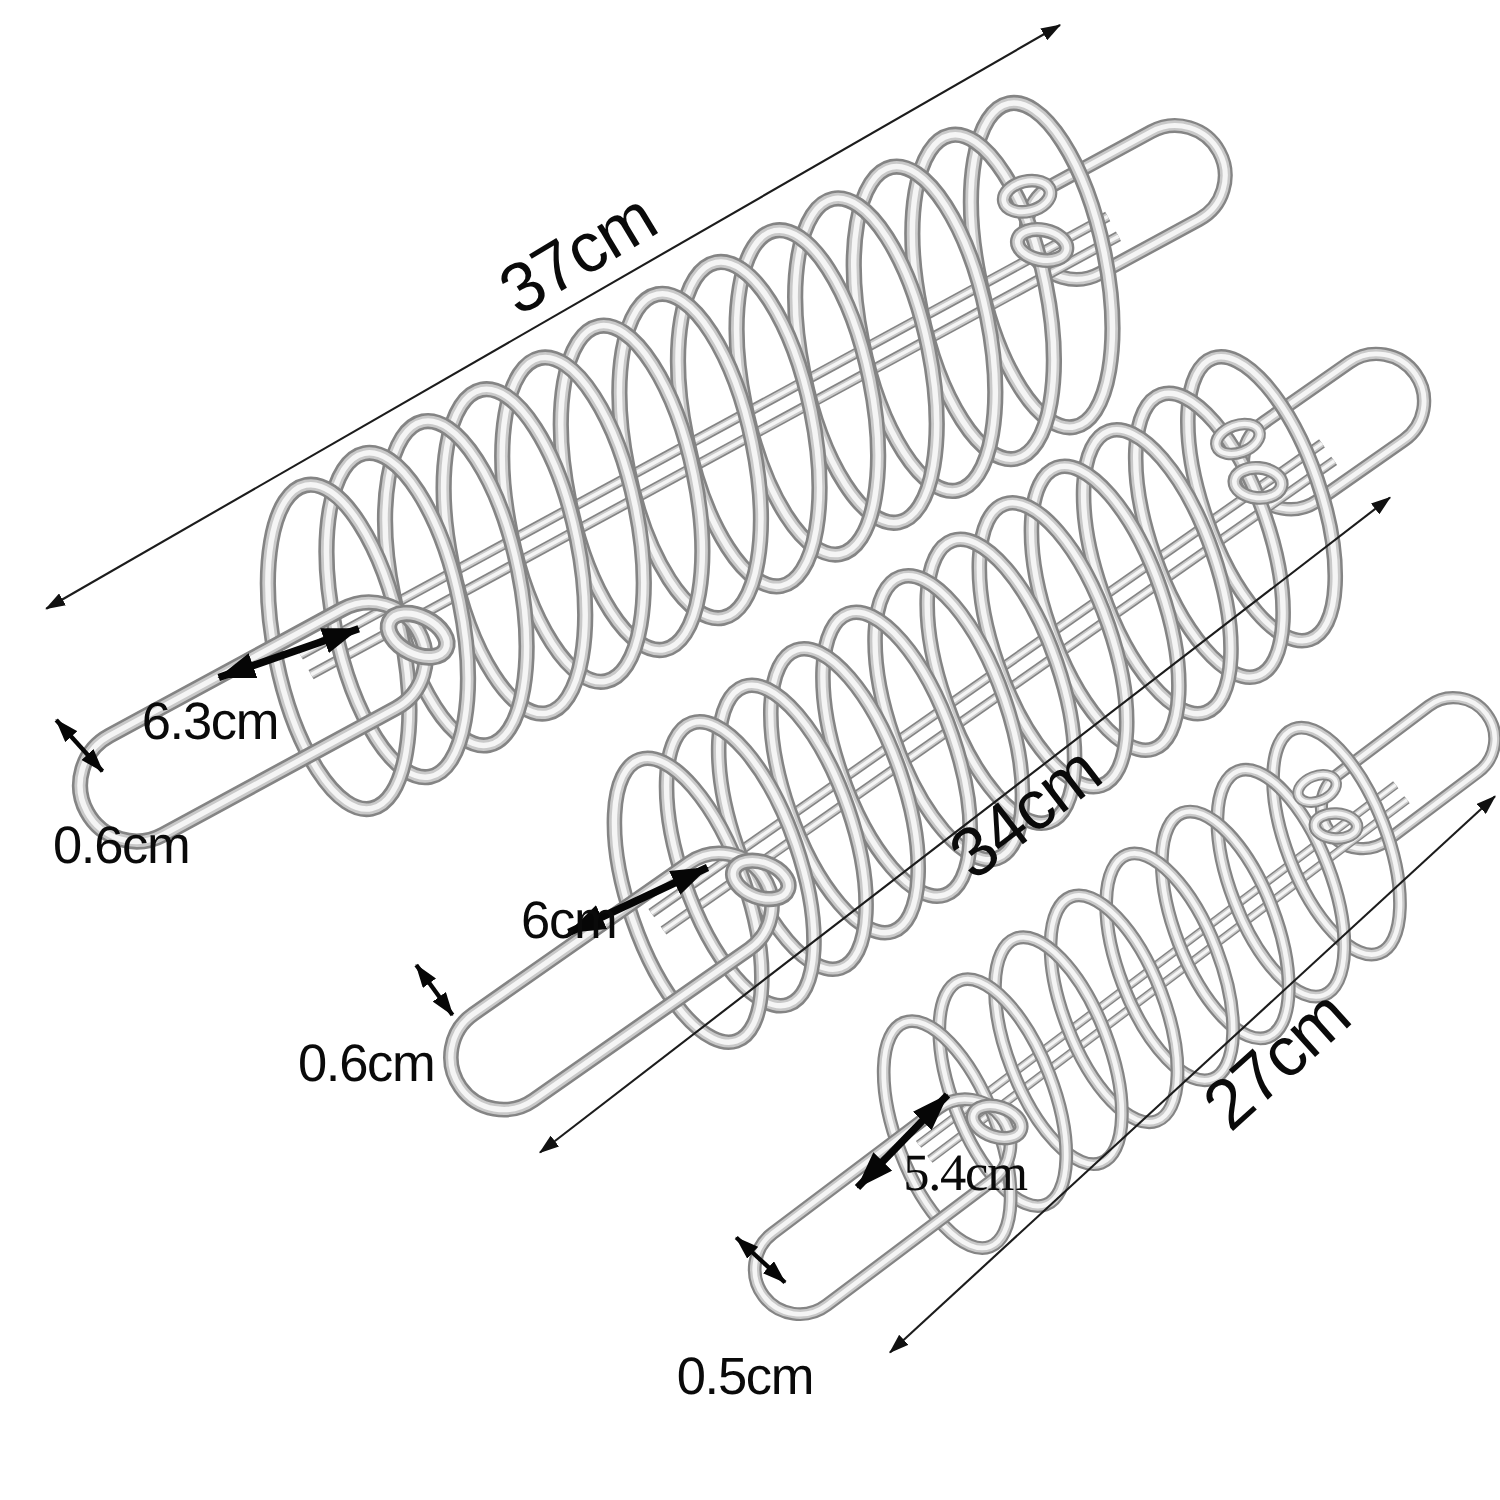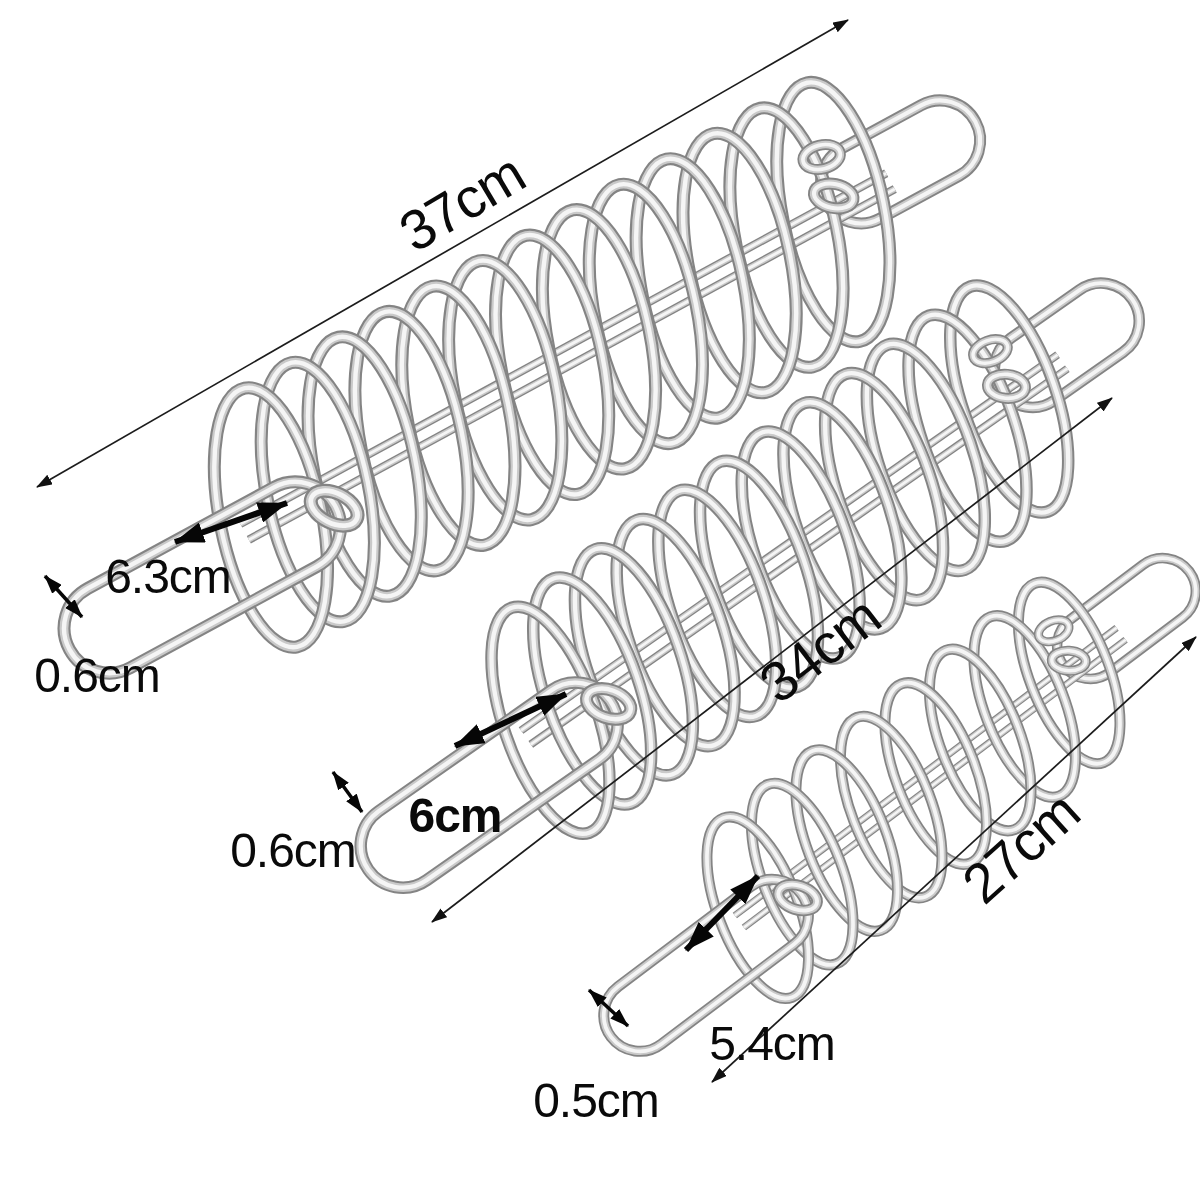--- a/index.html
+++ b/index.html
@@ -14,21 +14,21 @@
   svg.scene { position: absolute; left: 0; top: 0; }
   .label {
     position: absolute;
     transform: translate(-50%, -50%) rotate(var(--r, 0deg));
     color: #0a0a0a;
     white-space: nowrap;
     line-height: 1;
     letter-spacing: -1px;
   }
   .label.len { font-size: 56px; }
-  .label.dia, .label.wire { font-size: 48px; }
+  .label.dia, .label.wire { font-size: 42px; }
 </style>
 </head>
 <body>
 
 <div class="canvas">
 
   <svg class="scene" id="scene" width="1200" height="1200" viewBox="0 0 1200 1200">
     <defs>
       <marker id="mDim" viewBox="0 0 16 11" refX="15" refY="5.5" markerWidth="16" markerHeight="11" markerUnits="userSpaceOnUse" orient="auto-start-reverse">
         <path d="M0,0 L16,5.5 L0,11 Z" fill="#111"></path>
@@ -221,19 +221,19 @@
         <line x1="333" y1="772" x2="362" y2="812" stroke="#060606" stroke-width="3.5" stroke-linecap="butt" marker-start="url(#mMid)" marker-end="url(#mMid)"></line>
         <line x1="589" y1="990" x2="628" y2="1026" stroke="#060606" stroke-width="3.5" stroke-linecap="butt" marker-start="url(#mMid)" marker-end="url(#mMid)"></line>
       </g>
   </svg>
 
   <div class="label len" style="left:462px; top:203px; --r:-31deg;">37cm</div>
   <div class="label len" style="left:820px; top:650px; --r:-37.5deg;">34cm</div>
   <div class="label len" style="left:1021px; top:848px; --r:-42deg;">27cm</div>
 
   <div class="label dia" style="left:168px; top:577px;">6.3cm</div>
-  <div class="label dia" style="left:455px; top:816px;font-weight:bold;">6cm</div>
-  <div class="label dia" style="left:772px; top:1044px;">5.4cm</div>
+  <div class="label dia" style="left:455px; top:736px;">6cm</div>
+  <div class="label dia" style="left:772px; top:939px;font-family:Liberation Serif, serif;">5.4cm</div>
 
   <div class="label wire" style="left:97px; top:676px;">0.6cm</div>
   <div class="label wire" style="left:293px; top:851px;">0.6cm</div>
   <div class="label wire" style="left:596px; top:1057px;margin-top:44px;">0.5cm</div>
 </div>
 
 </body></html>

